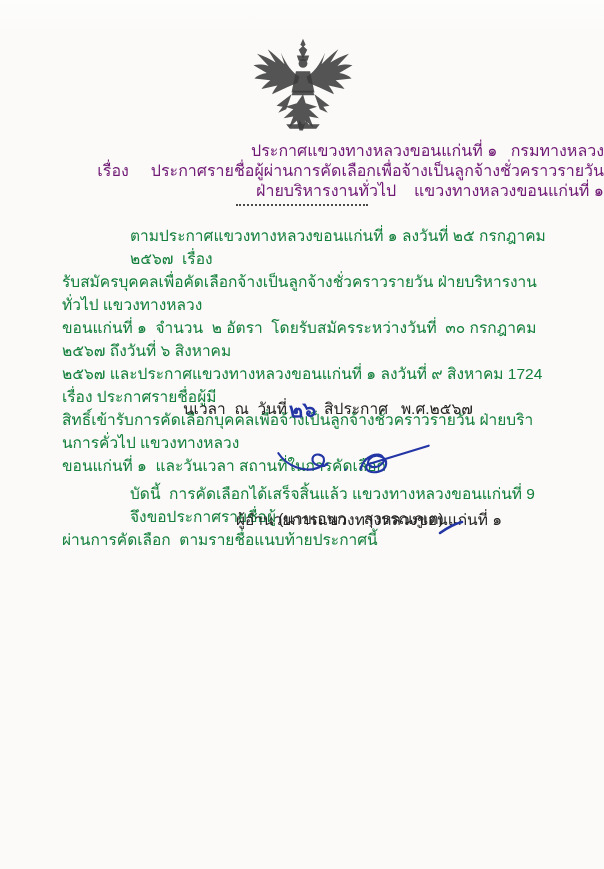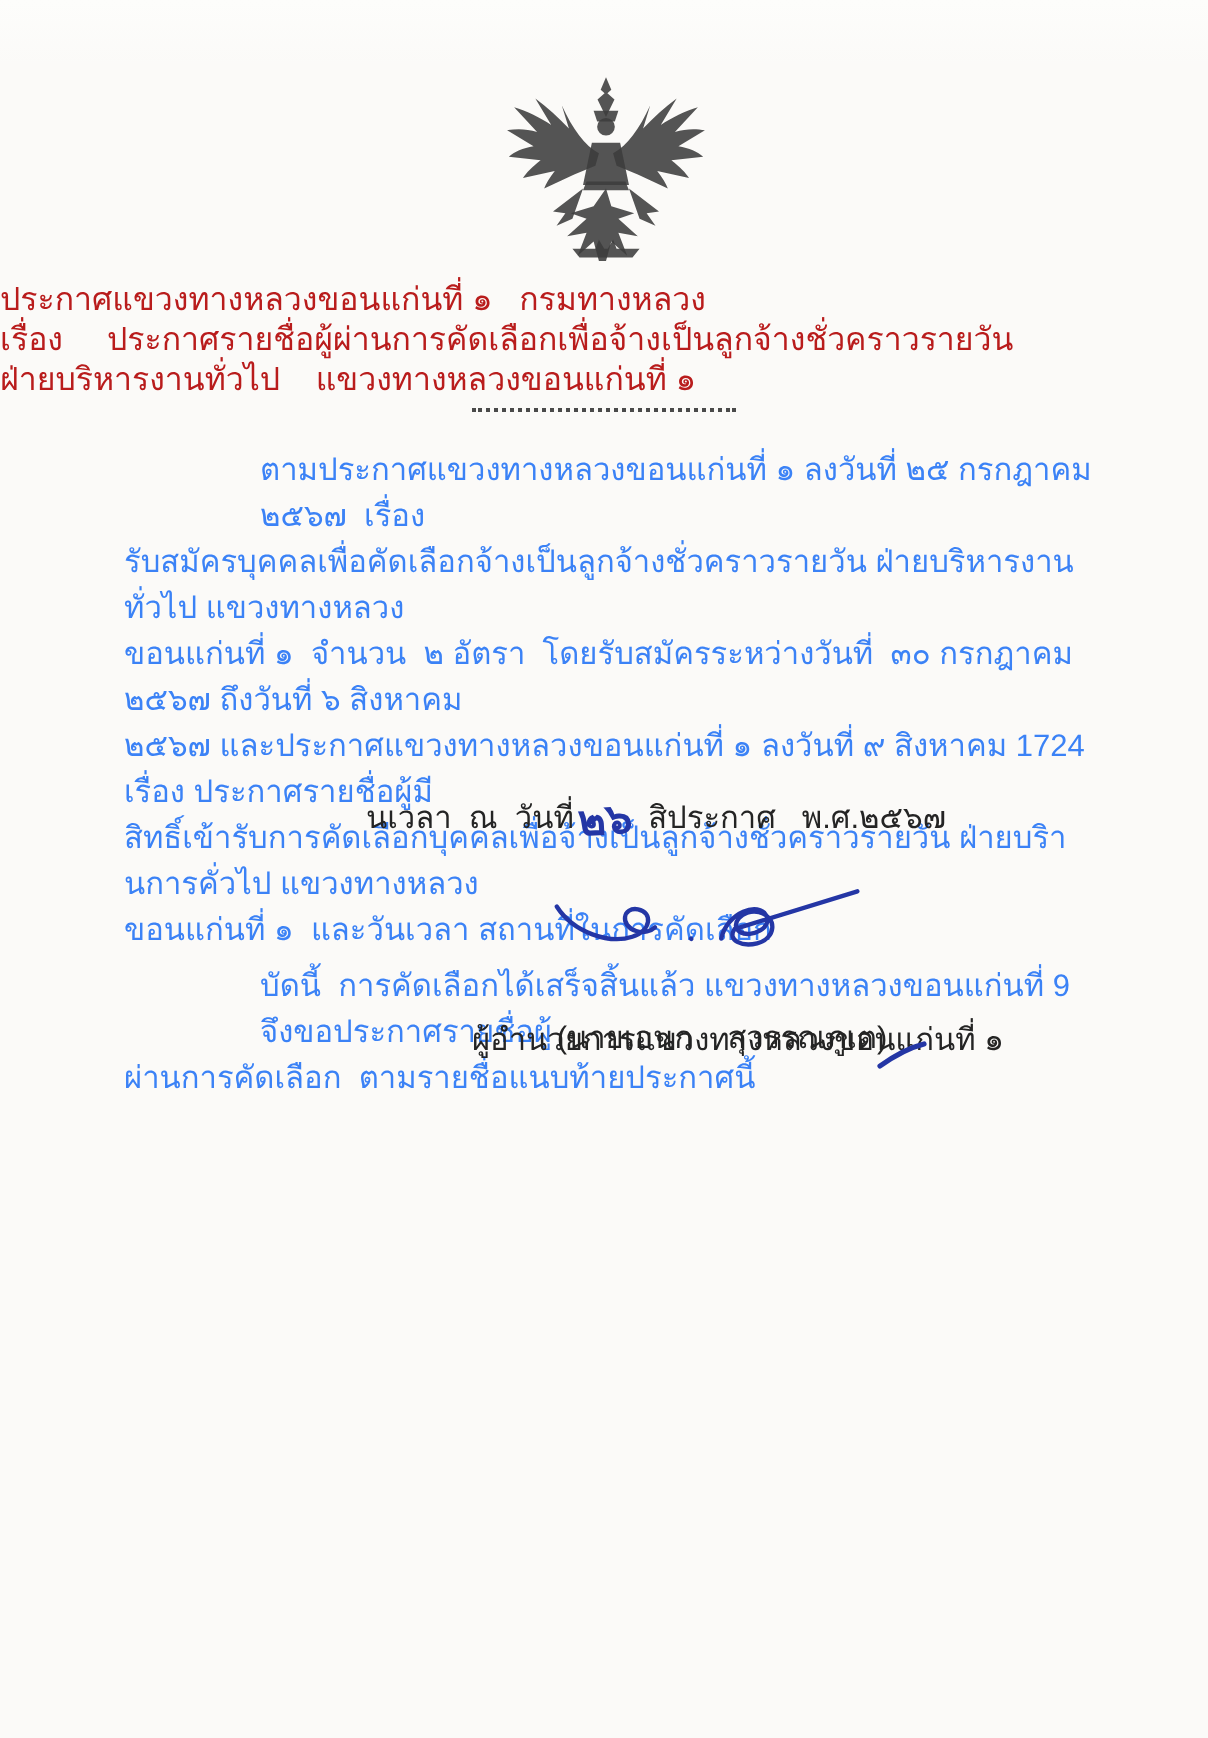--- a/index.html
+++ b/index.html
@@ -29,42 +29,42 @@
   .emblem{
     position:absolute;
     left:249px; top:36px;
     width:108px; height:106px;
   }
 
   
   .header{
     position:absolute;
     top:141px; left:0; right:0;
-    text-align:left;
+    text-align:right;
     font-size:16px;
     line-height:20px;
-    color:#b91c1c;
+    color:#701a75;
   }
   .header .subject-row .gap{ display:inline-block; width:22px; }
 
   .dotted-divider{
     position:absolute;
     top:204px; left:236px;
     width:132px; height:0;
     border-bottom:2px dotted #4a4a4a;
   }
 
   
   .doc-body{
     position:absolute;
     left:62px; top:224px;
     width:486px;
     font-size:15.5px;
     line-height:23px;
-    color:#3b82f6;
+    color:#15803d;
   }
   .doc-body .indent{ padding-left:68px; }
   .para2{ margin-top:5px; }
 
   .date-line{
     position:absolute;
     top:396px; left:0; right:0;
     text-align:center;
     font-size:15.5px;
     padding-left:52px;

